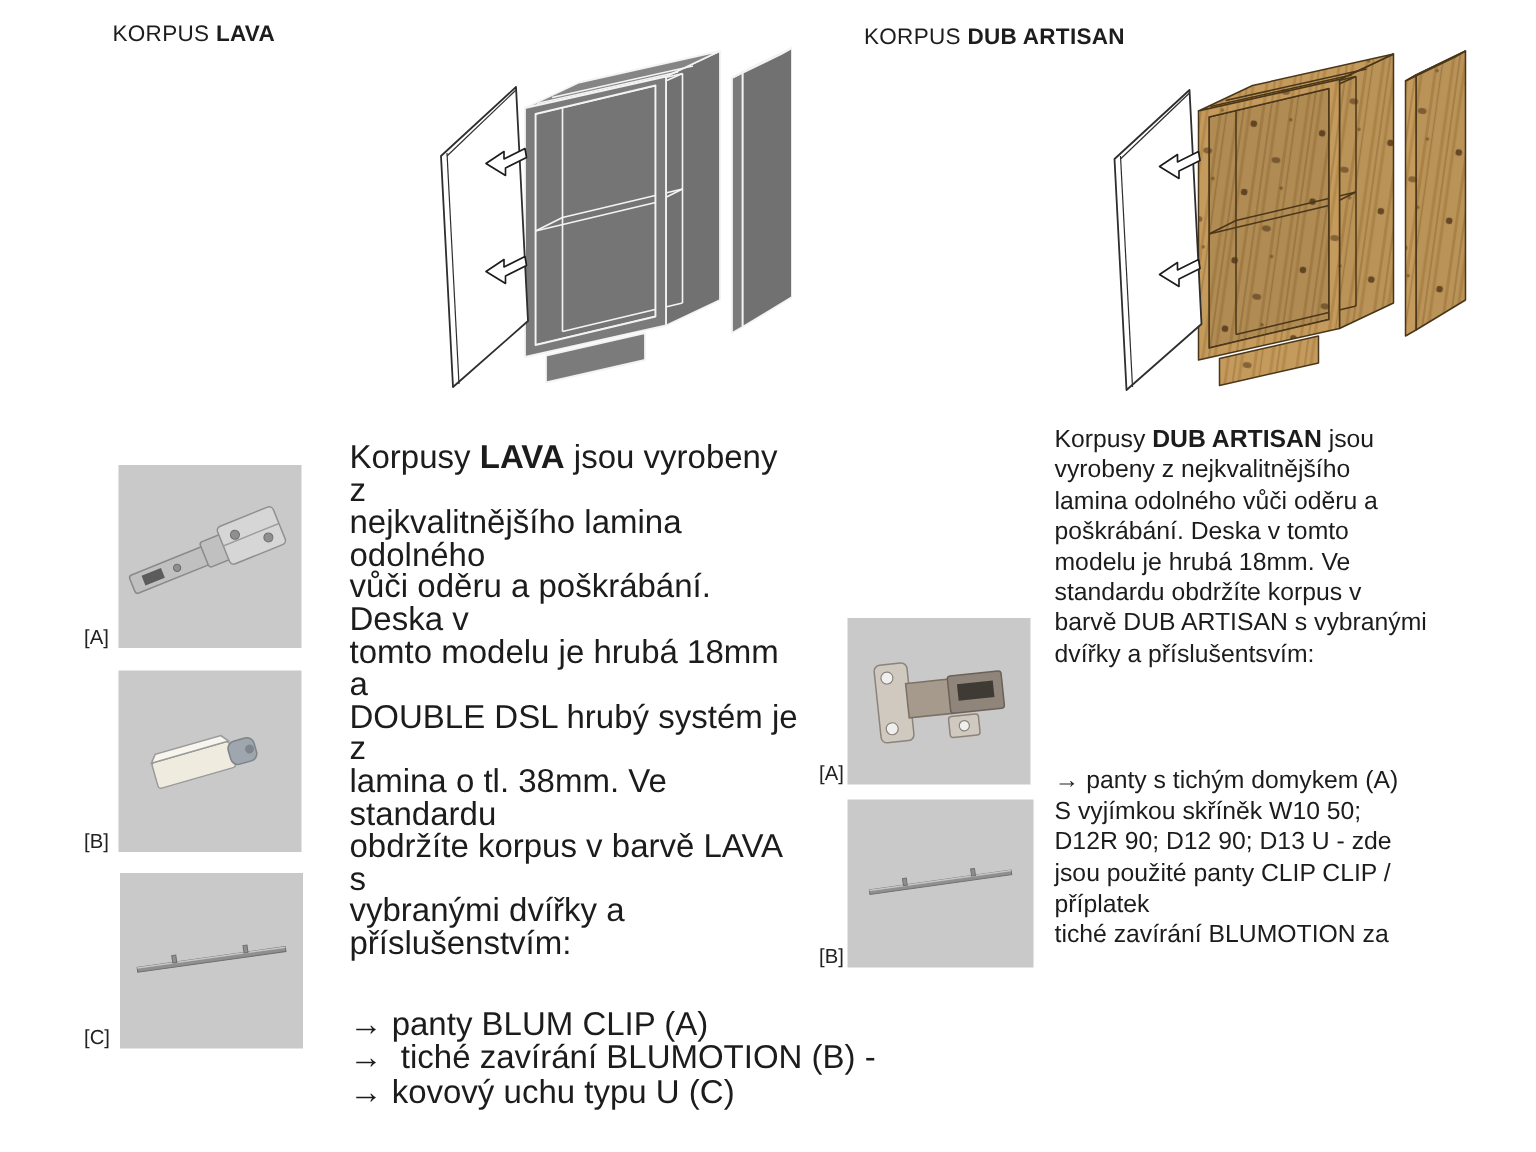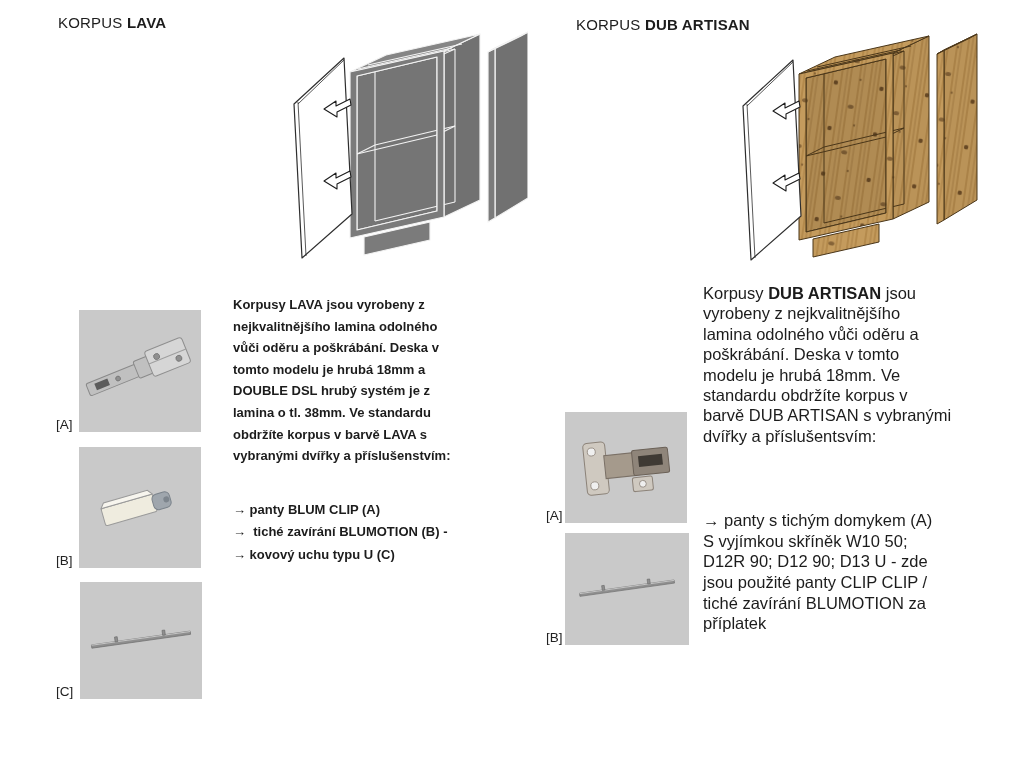--- a/index.html
+++ b/index.html
@@ -3,21 +3,21 @@
 <meta charset="utf-8">
 <style>
   html,body{margin:0;padding:0;background:#ffffff;}
   .canvas{position:relative;width:1024px;height:768px;background:#ffffff;overflow:hidden;
           font-family:"Liberation Sans",sans-serif;color:#1d1d1d;}
   .abs{position:absolute;}
   .title{font-size:15px;white-space:nowrap;letter-spacing:.2px;}
   .title b{font-weight:700;}
   .para{white-space:pre-line;}
   .col-text{color:#1c1c1c;}
-  .lava-text{left:233px;top:294px;width:302px;font-size:13px;line-height:21.6px;font-weight:bold;}
+  .lava-text{left:233px;top:294px;width:302px;font-size:22px;line-height:21.6px;}
   .lava-feat{margin-top:32px;line-height:22.5px;}
   .artisan-text{left:703px;top:283px;width:302px;font-size:16.5px;line-height:20.4px;}
   .artisan-feat{margin-top:64px;line-height:20.6px;}
   .feat-line{white-space:pre;}
   .hwbox{position:absolute;background:#c9c9c9;}
   .hwbox svg{display:block;width:100%;height:100%;}
   .hwlabel{position:absolute;font-size:13.5px;color:#222;}
 
   
   .cab polygon,.cab path{stroke-linejoin:round;}
@@ -47,21 +47,21 @@
   .bronze1{fill:#cfc9c0;stroke:#8c8379;stroke-width:1;}
   .bronze2{fill:#a59a8c;stroke:#7a7066;stroke-width:1;}
   .bronze3{fill:#8f857a;stroke:#6b6157;stroke-width:1;}
   .screw{fill:#efefef;stroke:#8c8379;stroke-width:.8;}
 </style>
 </head>
 <body>
 
 <div class="canvas">
 
-  <div class="abs title" style="left:58px;top:14px">
+  <div class="abs title" style="left:75px;top:14px">
     <span>KORPUS </span><b>LAVA</b>
   </div>
 
   <svg class="abs" style="left:288px;top:8px" width="240" height="260" viewBox="0 0 240 260">
     <g class="cab lava">
 
       <polygon class="side" points="207,40 240,24 240,190 207,210"></polygon>
       <polygon class="f" points="200,44 207,40 207,210 200,214"></polygon>
       <polygon class="topface" points="200,44 207,40 240,24 233,28"></polygon>
 
@@ -242,18 +242,18 @@
 poškrábání. Deska v tomto
 modelu je hrubá 18mm. Ve
 standardu obdržíte korpus v
 barvě DUB ARTISAN s vybranými
 dvířky a příslušentsvím:</span></div>
     <div class="artisan-feat">
       <div class="feat-line">→ panty s tichým domykem (A)</div>
       <div class="feat-line">S vyjímkou skříněk W10 50;</div>
       <div class="feat-line">D12R 90; D12 90; D13 U - zde</div>
       <div class="feat-line">jsou použité panty CLIP CLIP /</div>
+      <div class="feat-line">příplatek</div>
       <div class="feat-line">tiché zavírání BLUMOTION za</div>
-      <div class="feat-line">příplatek</div>
     </div>
   </div>
 
 </div>
 
 </body></html>

